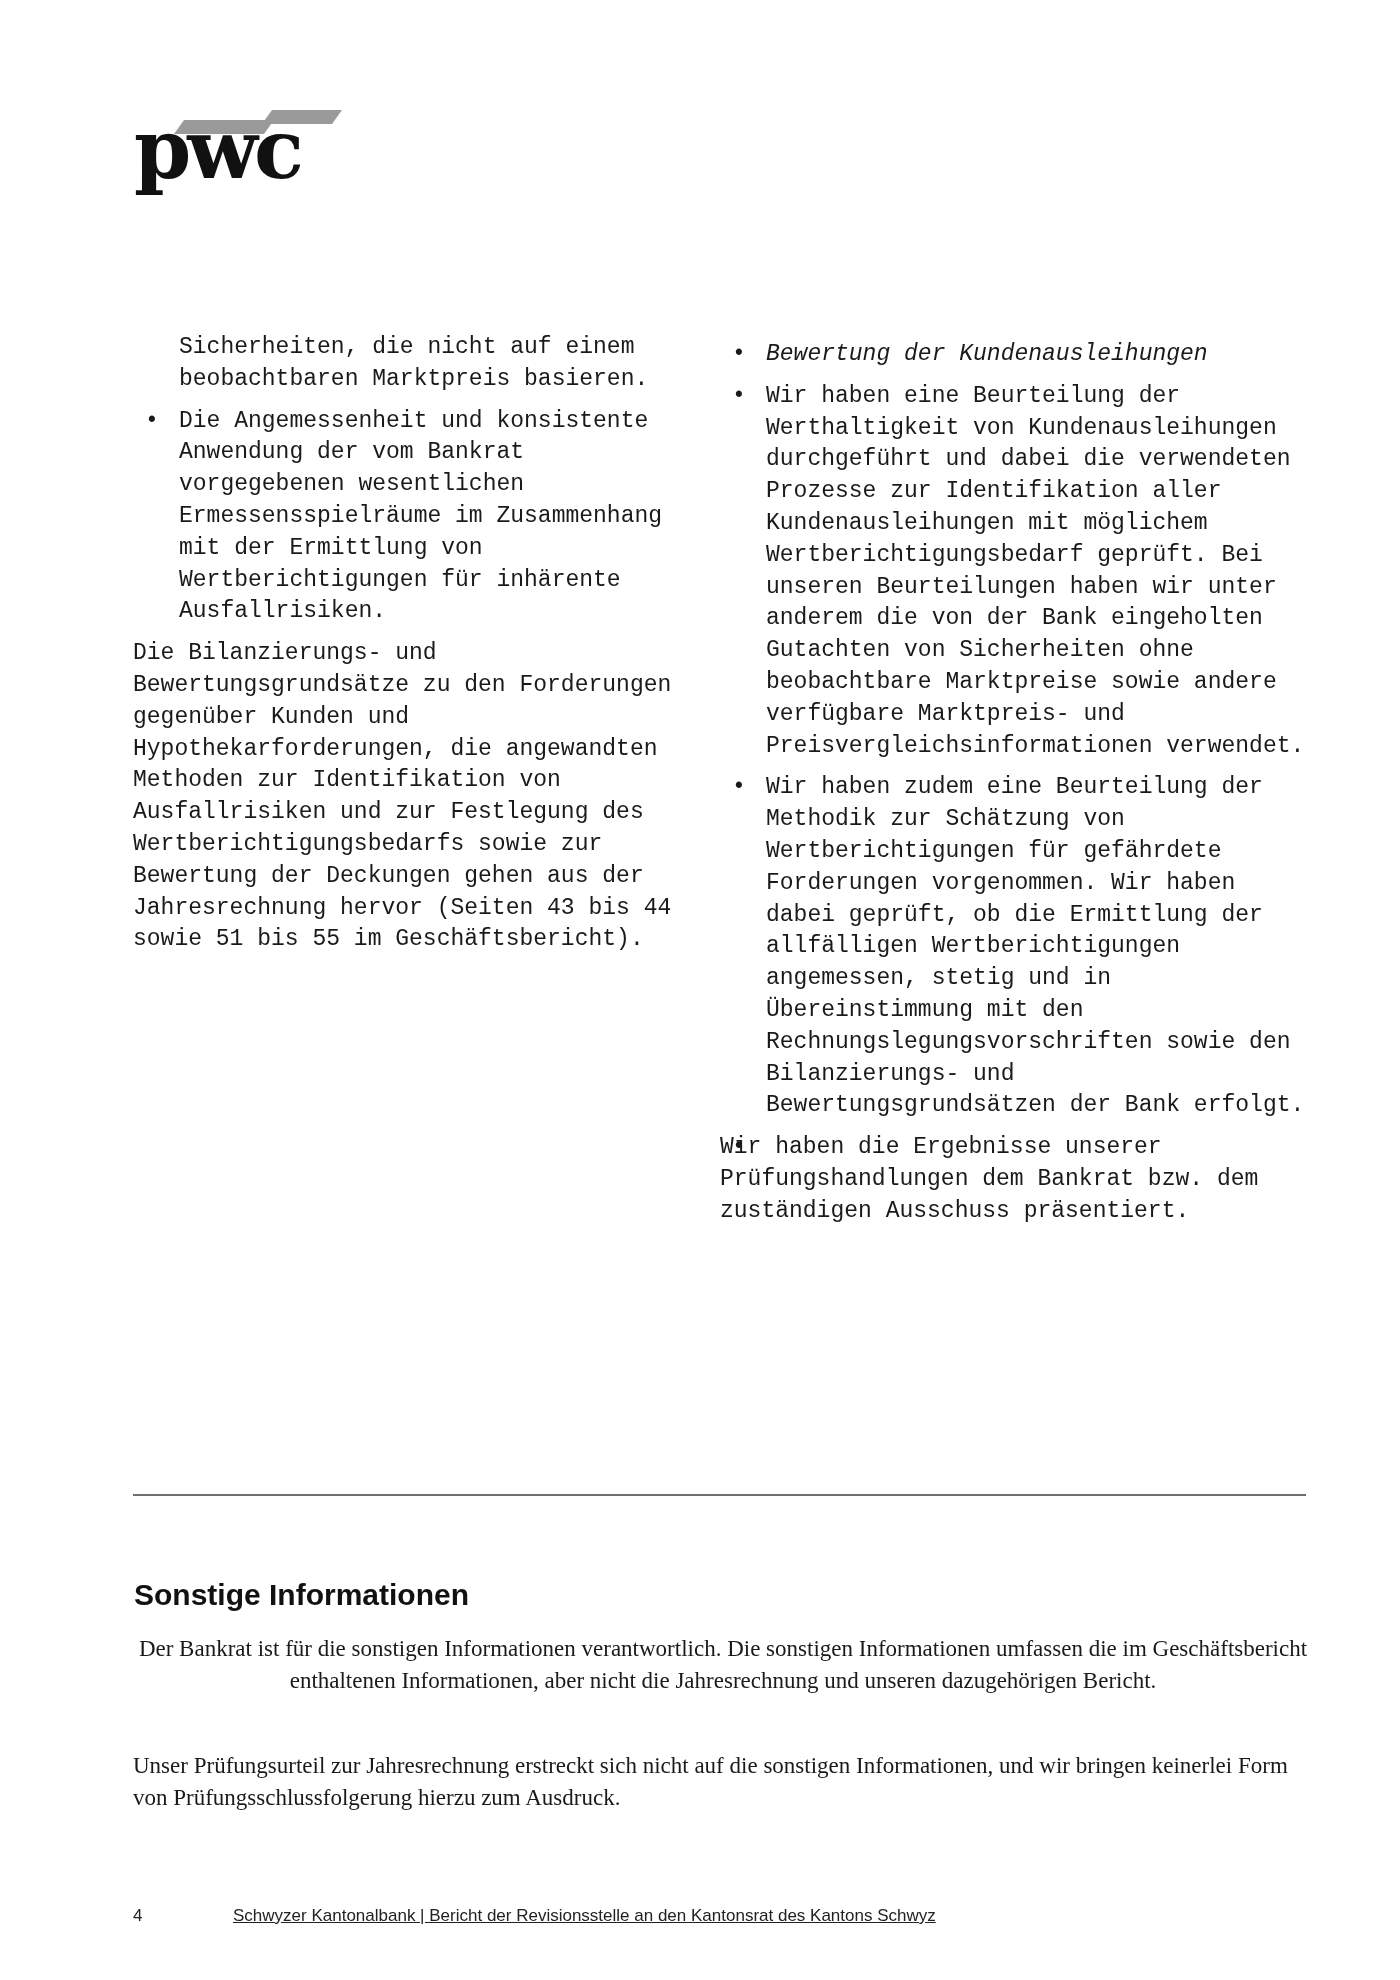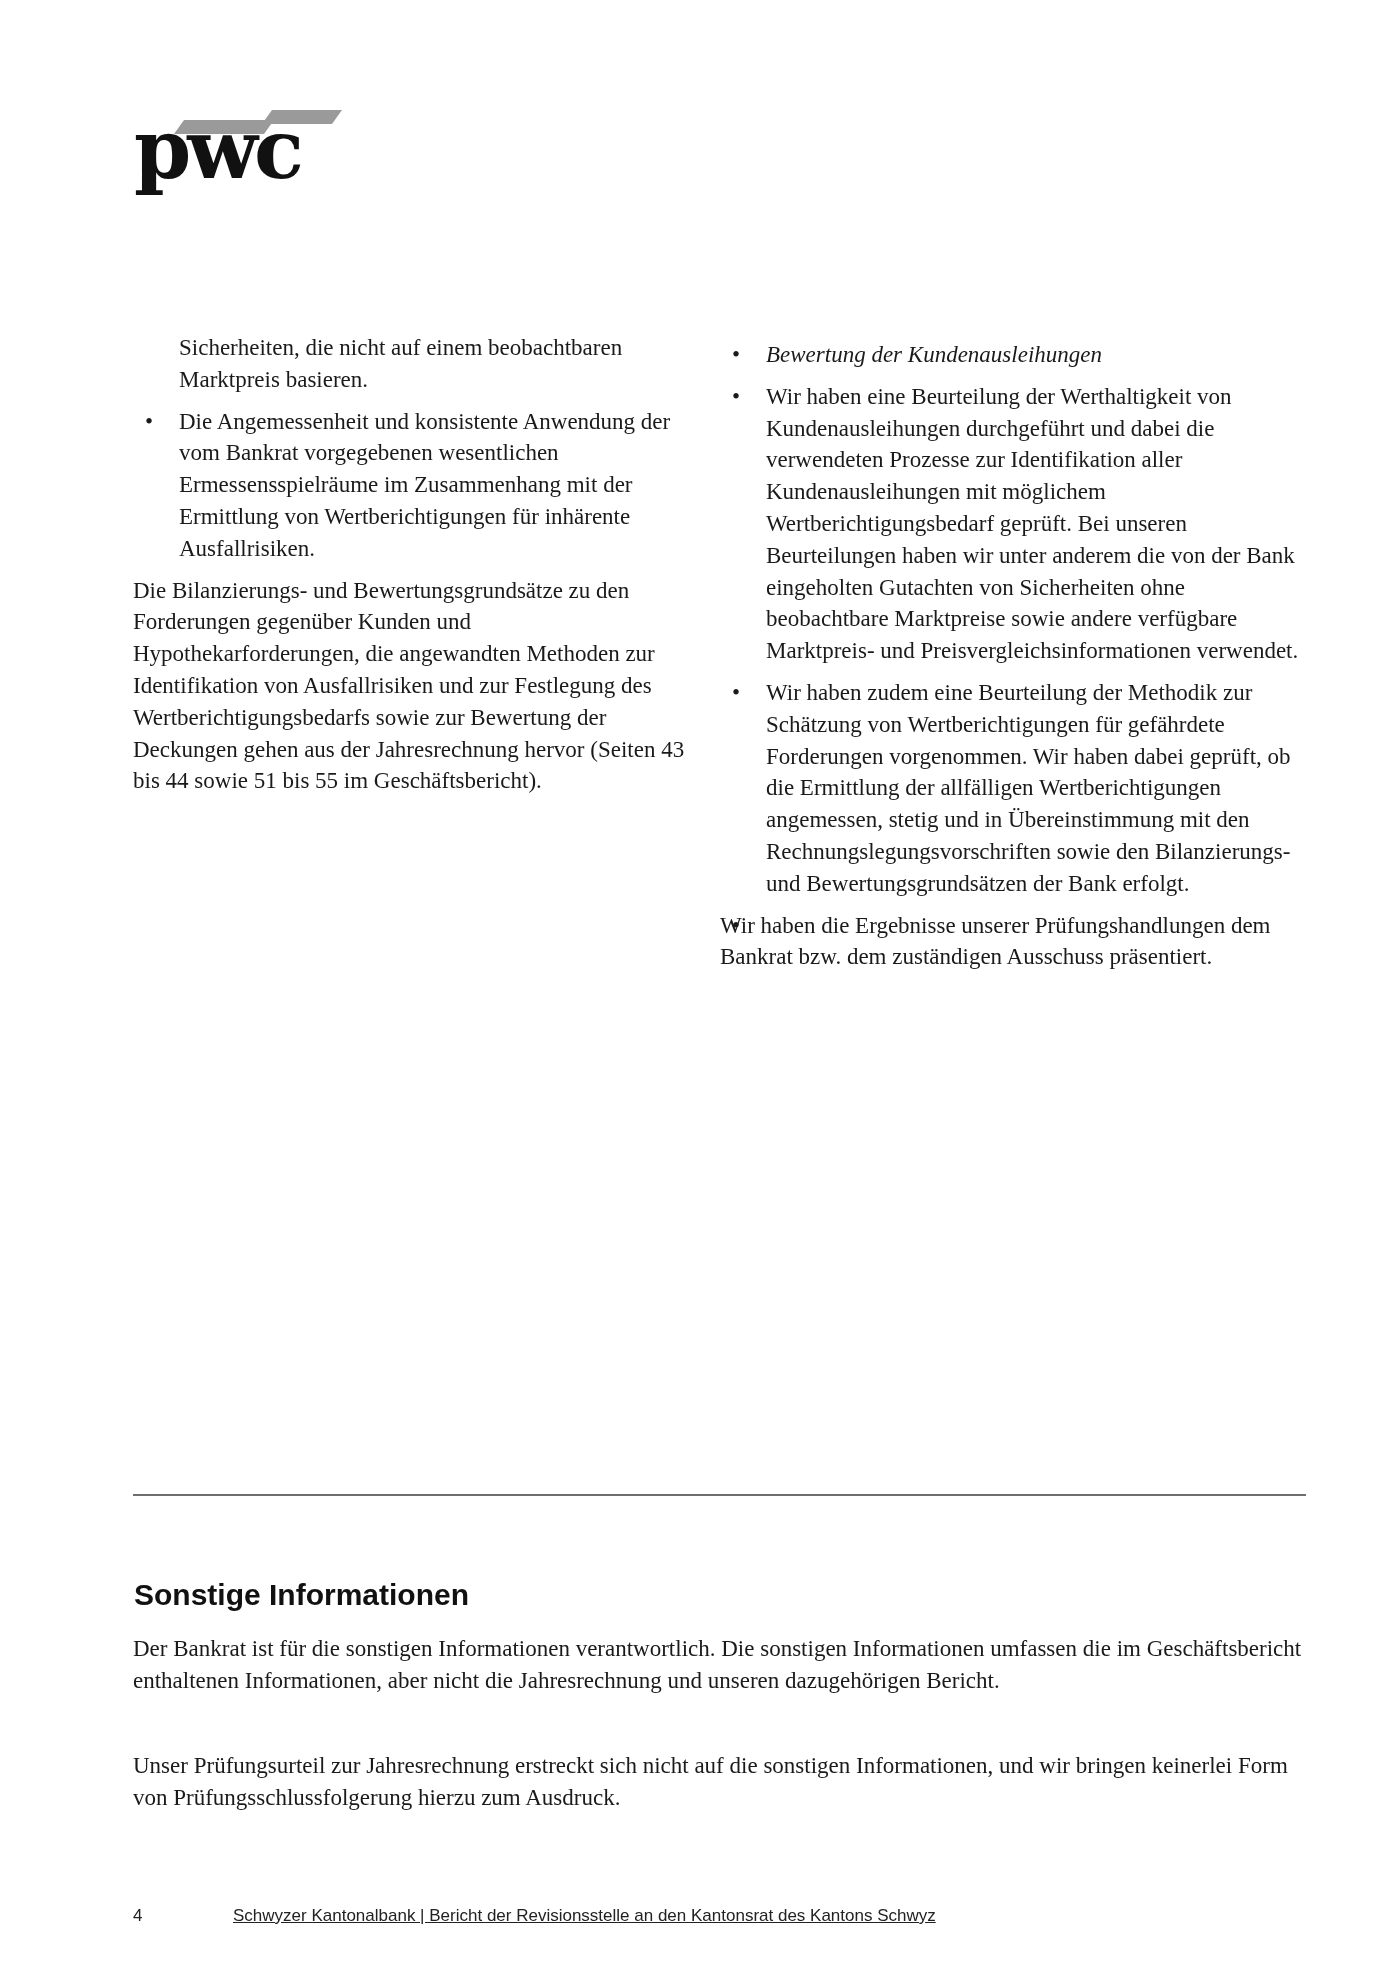--- a/index.html
+++ b/index.html
@@ -1,29 +1,29 @@
 <!DOCTYPE html>
 <html><head>
 <meta charset="utf-8">
 <style>
   html, body { margin: 0; padding: 0; background: #ffffff; }
   body { width: 1400px; height: 1980px; position: relative; overflow: hidden; color: #1a1a1a; }
   .logo { position: absolute; left: 134px; top: 86px; width: 215px; height: 110px; }
-  .col { position: absolute; font-family: Liberation Serif, serif; font-size: 23px; line-height: 31.8px; color: #1a1a1a; }
+  .col { position: absolute; font-family: Liberation Mono, monospace; font-size: 23px; line-height: 31.8px; color: #1a1a1a; }
   .col-left { left: 133px; top: 332px; width: 570px; }
   .col-right { left: 720px; top: 339px; width: 592px; }
   .bullet-item { position: relative; padding-left: 46px; margin-bottom: 10px; }
   .bullet-item .dot { position: absolute; left: 12px; top: 0; }
   .indent-only { padding-left: 46px; margin-bottom: 10px; }
   .para { margin: 0 0 10px 0; }
   .italic { font-style: italic; }
   .rule { position: absolute; left: 133px; top: 1494px; width: 1173px; height: 0; border-top: 2px solid #6e6e6e; }
   .section-heading { position: absolute; left: 134px; top: 1578px; font-family: "Liberation Sans", "DejaVu Sans", sans-serif; font-weight: bold; font-size: 30px; color: #111; }
   .full { position: absolute; left: 133px; width: 1180px; font-family: "Liberation Serif", "DejaVu Serif", serif; font-size: 23px; line-height: 31.8px; color: #1a1a1a; }
-  .full-1 { top: 1633px; }
+  .full-1 { top: 1633px; text-align: center; }
   .full-2 { top: 1750px; }
   .footer { position: absolute; top: 1906px; font-family: "Liberation Sans", "DejaVu Sans", sans-serif; font-size: 17px; color: #222; }
   .footer-page { left: 133px; }
   .footer-title { left: 233px; text-decoration: underline; }
 </style>
 </head>
 <body>
 
 <div class="logo">
   <svg width="215" height="110" viewBox="0 0 215 110">

